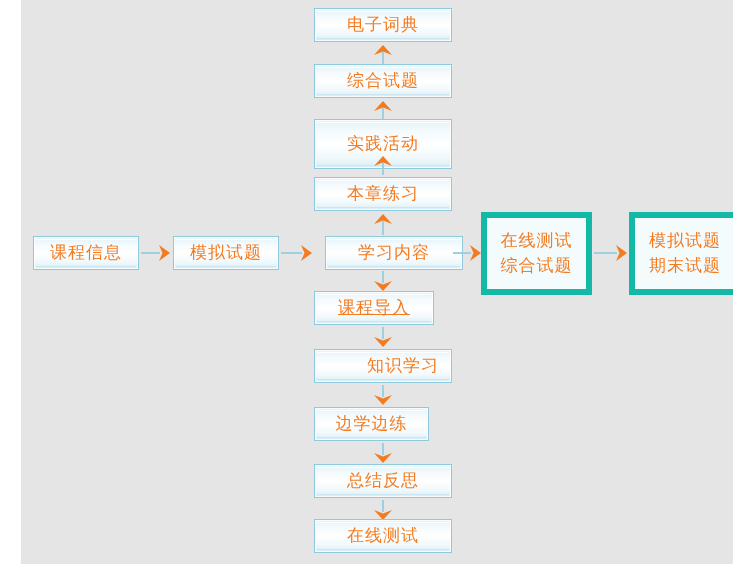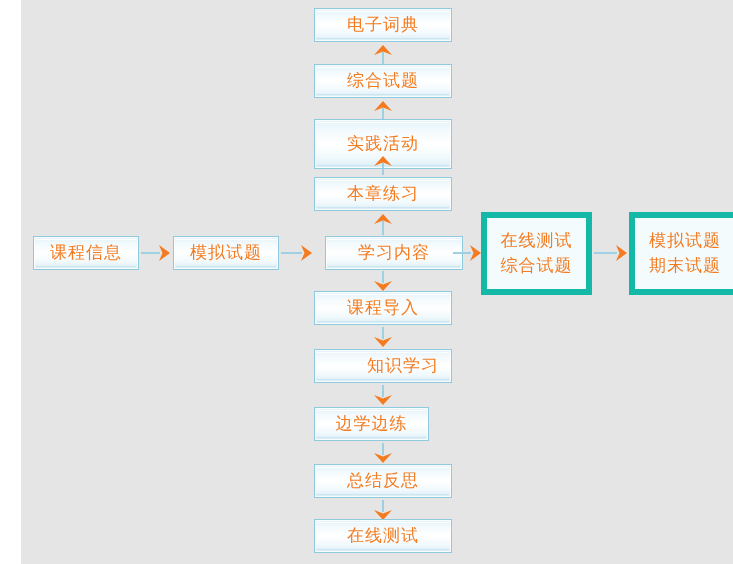--- a/index.html
+++ b/index.html
@@ -137,21 +137,21 @@
     <span class="node-label">学习内容</span>
   </div>
 
   <div class="arrow" style="left:351px; top:271px;">
     <svg width="22" height="21" viewBox="0 0 22 21">
       <line x1="11" y1="0" x2="11" y2="12" stroke="#9ed0e3" stroke-width="2"></line>
       <path d="M11 20 L2 10 L11 13.5 L20 10 Z" fill="#f47b20"></path>
     </svg>
   </div>
 
-  <div class="node" style="left:293px; top:291px; width:138px; height:34px;">
+  <div class="node" style="left:293px; top:291px; width:120px; height:34px;text-decoration:underline;">
     <span class="node-label">课程导入</span>
   </div>
 
   <div class="arrow" style="left:351px; top:327px;">
     <svg width="22" height="21" viewBox="0 0 22 21">
       <line x1="11" y1="0" x2="11" y2="12" stroke="#9ed0e3" stroke-width="2"></line>
       <path d="M11 20 L2 10 L11 13.5 L20 10 Z" fill="#f47b20"></path>
     </svg>
   </div>
 

